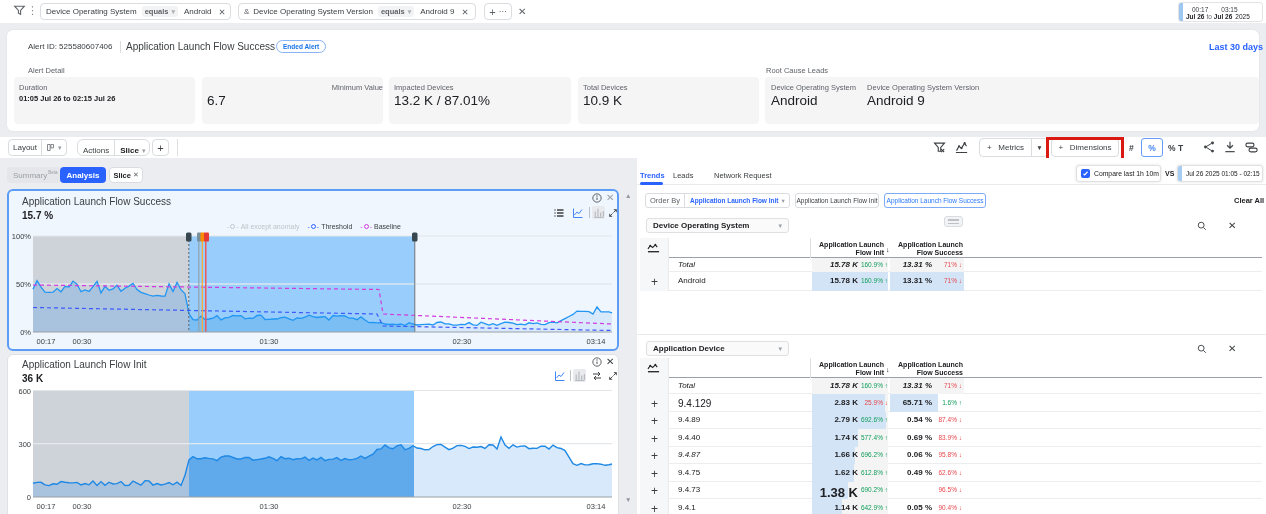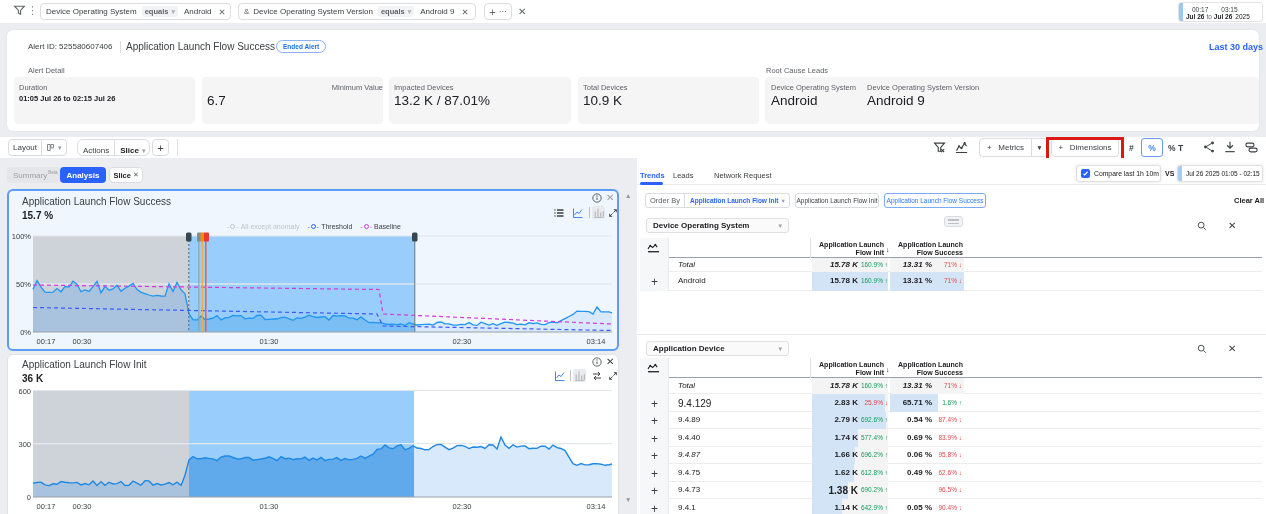--- a/index.html
+++ b/index.html
@@ -450,21 +450,21 @@
 <div class="abs" style="left:790px;top:467.8px;width:68px;text-align:right;font-size:8px;font-weight:bold;color:#202124;">1.62 K</div>
 <div class="abs" style="left:852px;top:468.8px;width:36px;text-align:right;font-size:6.5px;color:#0f9d58;">612.8% ↑</div>
 <div class="abs" style="left:864px;top:467.8px;width:68px;text-align:right;font-size:8px;font-weight:bold;color:#202124;">0.49 %</div>
 <div class="abs" style="left:926px;top:468.8px;width:36px;text-align:right;font-size:6.5px;color:#e8474c;">62.6% ↓</div>
 <div class="abs" style="left:640px;top:481.5px;width:622px;height:17.5px;border-bottom:1px solid #ededed;background:#fff;"></div>
 <div class="abs" style="left:640px;top:481.5px;width:29px;height:17.5px;background:#f6f7f8;border-right:1px solid #e8eaed;"></div>
 <div class="abs" style="left:812px;top:481.5px;width:76px;height:17.5px;background:#f4f4f4;"></div>
 <div class="abs" style="left:812px;top:481.5px;width:36px;height:17.5px;background:#d3e4f6;"></div>
 <div class="abs" style="left:651px;top:484.2px;font-size:12px;color:#3c4043;">+</div>
 <div class="abs" style="left:678px;top:485.2px;font-size:8px;color:#202124;">9.4.73</div>
-<div class="abs" style="left:790px;top:485.2px;width:68px;text-align:right;font-size:10px;font-weight:bold;color:#202124;">1.38 K</div>
+<div class="abs" style="left:790px;top:485.2px;width:68px;text-align:right;font-size:13px;font-weight:bold;color:#202124;">1.38 K</div>
 <div class="abs" style="left:852px;top:486.2px;width:36px;text-align:right;font-size:6.5px;color:#0f9d58;">690.2% ↑</div>
 <div class="abs" style="left:864px;top:504px;width:68px;text-align:right;font-size:8px;font-weight:bold;color:#202124;">0.22 %</div>
 <div class="abs" style="left:926px;top:486.2px;width:36px;text-align:right;font-size:6.5px;color:#e8474c;">96.5% ↓</div>
 <div class="abs" style="left:640px;top:499.0px;width:622px;height:17.5px;border-bottom:1px solid #ededed;background:#fff;"></div>
 <div class="abs" style="left:640px;top:499.0px;width:29px;height:17.5px;background:#f6f7f8;border-right:1px solid #e8eaed;"></div>
 <div class="abs" style="left:812px;top:499.0px;width:76px;height:17.5px;background:#f4f4f4;"></div>
 <div class="abs" style="left:812px;top:499.0px;width:30px;height:17.5px;background:#d3e4f6;"></div>
 <div class="abs" style="left:651px;top:501.8px;font-size:12px;color:#3c4043;">+</div>
 <div class="abs" style="left:678px;top:502.8px;font-size:8px;color:#202124;">9.4.1</div>
 <div class="abs" style="left:790px;top:502.8px;width:68px;text-align:right;font-size:8px;font-weight:bold;color:#202124;">1.14 K</div>

